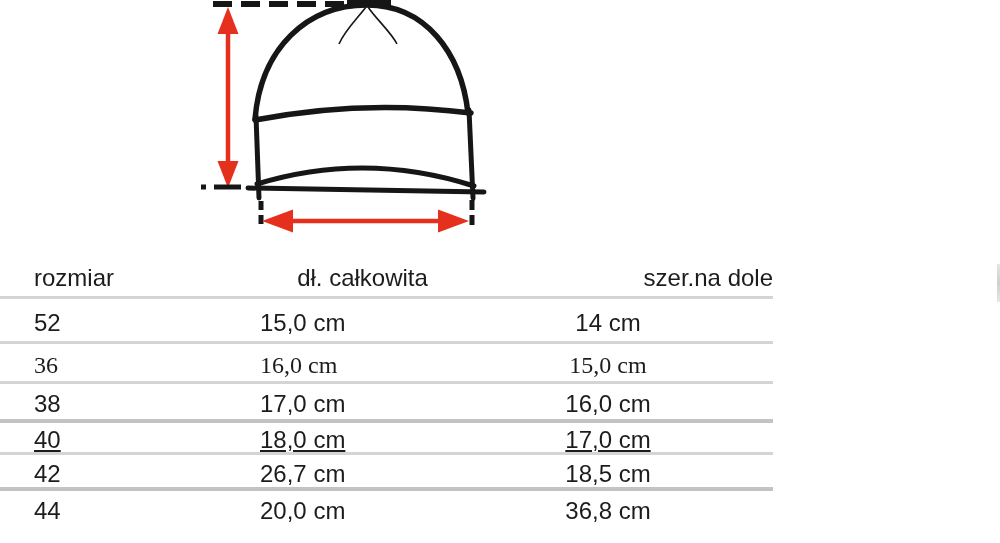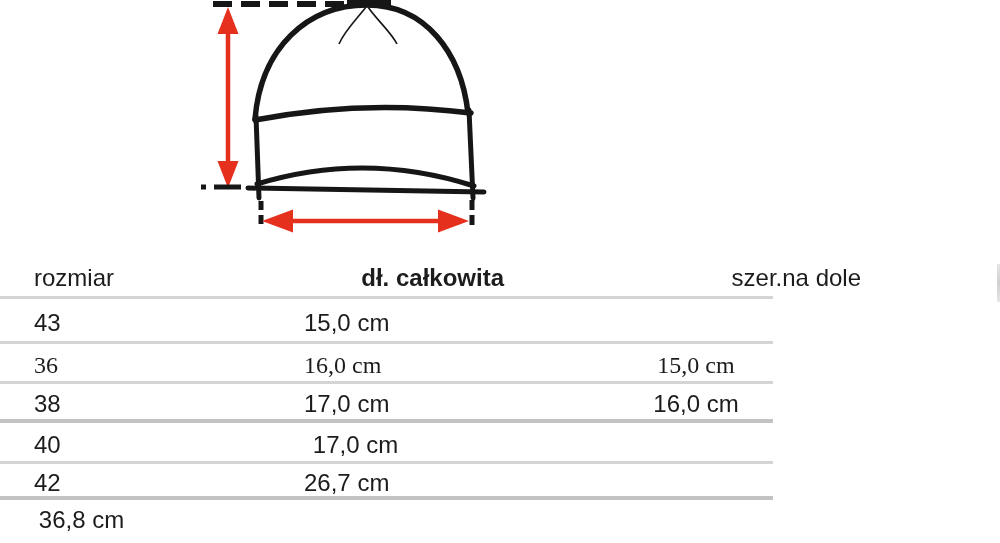--- a/index.html
+++ b/index.html
@@ -30,34 +30,33 @@
     position:absolute;left:0;top:255px;width:773px;
     font-size:24px;line-height:1;
   }
   .t-row{
     display:grid;
     grid-template-columns:180px 280px 313px;
     align-items:center;
     box-sizing:border-box;
     border-bottom:3px solid var(--rule-gray);
     padding-top:5px;
-    gap:44px;
   }
   .t-row.thick{border-bottom:4px solid var(--rule-gray-dark);}
   .t-row.last{border-bottom:none;}
   .t-header{height:44px;padding-top:4px;}
   .h-34{height:45px;}
   .h-36{height:40px;font-family:Liberation Serif, serif;}
   .h-38{height:39px;}
-  .h-40{height:41px;}
+  .h-40{height:32px;text-decoration:underline;}
   .h-42{height:36px;}
   .h-44{height:34px;}
   .c1{padding-left:34px;text-align:left;}
   .c2{padding-left:80px;text-align:left;}
-  .c2h{padding-left:85px;text-align:right;font-weight:bold;}
+  .c2h{padding-left:85px;text-align:center;}
   .c3{text-align:center;padding-right:17px;}
   .c3h{text-align:right;padding-right:0;}
   .edge-artifact{
     position:absolute;right:0;top:264px;width:3px;height:38px;
     background:linear-gradient(#e6e6e6,#cfcfcf,#e6e6e6);
   }
 </style>
 </head>
 <body>
 
@@ -108,44 +107,49 @@
 </div>
 
 <div class="size-table">
   <div class="t-row t-header">
     <div class="c1">rozmiar</div>
     <div class="c2h">dł. całkowita</div>
     <div class="c3h">szer.na dole</div>
   </div>
 
   <div class="t-row h-34">
-    <div class="c1">43</div>
+    <div class="c1">52</div>
     <div class="c2">15,0 cm</div>
+    <div class="c3">14 cm</div>
   </div>
 
   <div class="t-row h-36">
     <div class="c1">36</div>
     <div class="c2">16,0 cm</div>
     <div class="c3">15,0 cm</div>
   </div>
 
   <div class="t-row h-38 thick">
     <div class="c1">38</div>
     <div class="c2">17,0 cm</div>
     <div class="c3">16,0 cm</div>
   </div>
 
   <div class="t-row h-40">
     <div class="c1">40</div>
+    <div class="c2">18,0 cm</div>
     <div class="c3">17,0 cm</div>
   </div>
 
   <div class="t-row h-42 thick">
     <div class="c1">42</div>
     <div class="c2">26,7 cm</div>
+    <div class="c3">18,5 cm</div>
   </div>
 
   <div class="t-row h-44 last">
+    <div class="c1">44</div>
+    <div class="c2">20,0 cm</div>
     <div class="c3">36,8 cm</div>
   </div>
 </div>
 
 <div class="edge-artifact"></div>
 
 </body></html>

